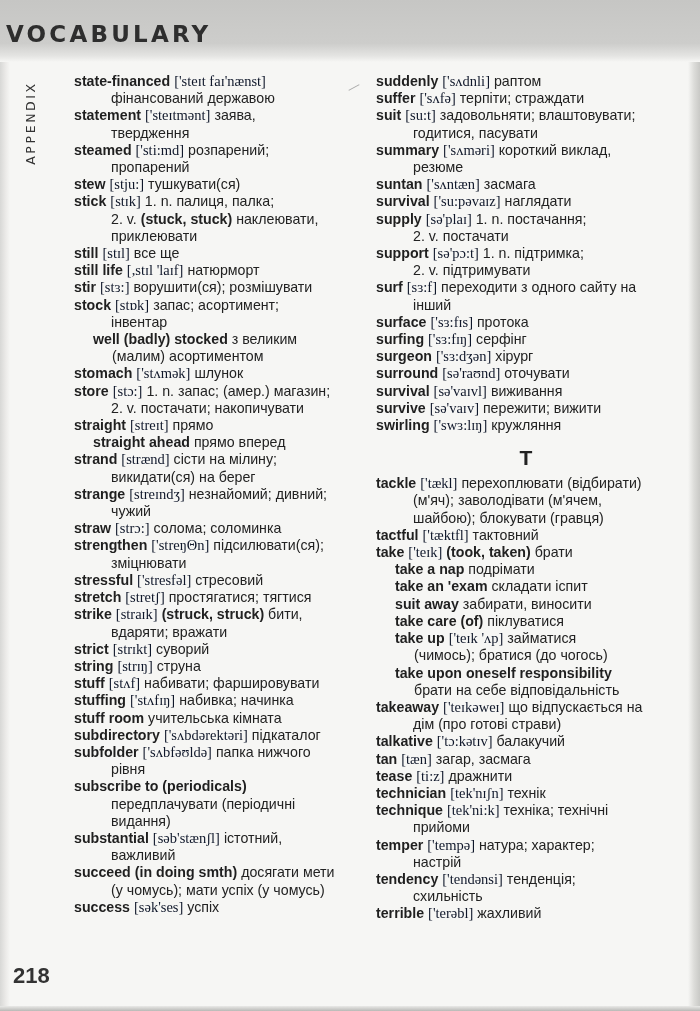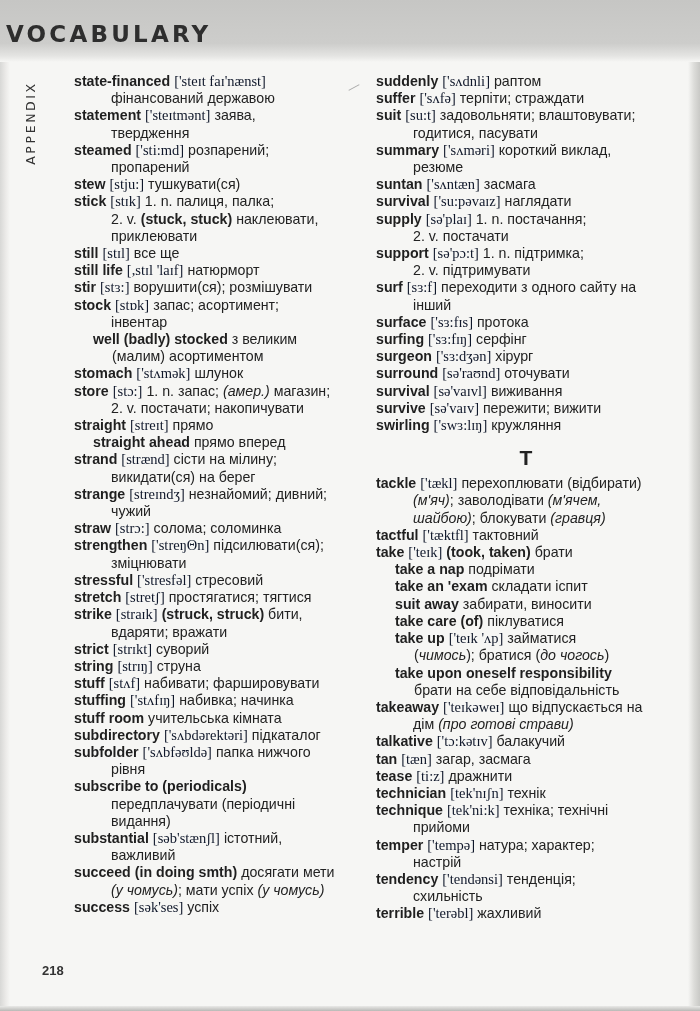--- a/index.html
+++ b/index.html
@@ -43,29 +43,29 @@
   }
   .col-left  { left: 74px;  top: 73px;  width: 290px; }
   .col-right { left: 376px; top: 73px;  width: 300px; }
   .entry { margin: 0; }
   .line { white-space: nowrap; }
   .indent1 { padding-left: 19px; }
   .indent2 { padding-left: 38px; }
   .cont  { padding-left: 37px; }
   .hw { font-weight: bold; color: #1f1f1f; }
   .ph { font-family: "Liberation Serif", serif; font-size: 14.5px; color: #0f172a; }
-  .it { font-style: italic; }
+  .it { }
   .b  { font-weight: bold; }
   .letter-head {
     text-align: center; font-weight: bold; font-size: 21px;
     line-height: 22px; margin: 13px 0 6px 0; color: #222;
   }
   .page-number {
-    position: absolute; left: 42px; top: 963px;
-    font-weight: bold; font-size: 13px; color: #333;
+    position: absolute; left: 13px; top: 963px;
+    font-weight: bold; font-size: 22px; color: #333;
   }
   .pencil-mark {
     position: absolute; left: 348px; top: 87px; width: 12px; height: 1px;
     background: #aaa; transform: rotate(-28deg);
   }
 </style>
 </head>
 <body>
 
 <div class="page-edge-left"></div>

